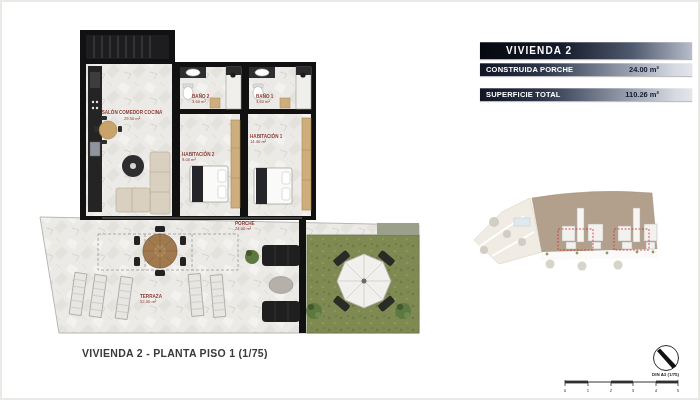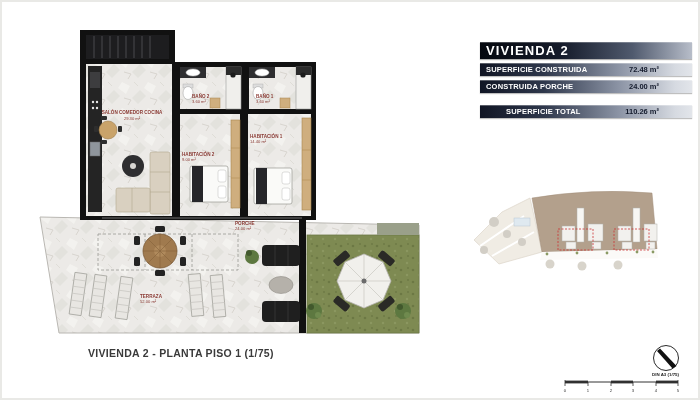--- a/index.html
+++ b/index.html
@@ -10,33 +10,33 @@
   }
   .plan-svg{position:absolute;left:0;top:0;}
   
   .sum-table{position:absolute;left:478px;top:40px;width:212px;}
   .sum-header{
     position:relative;height:17px;display:flex;align-items:center;
     background:linear-gradient(90deg,#05080f 0%,#151b2a 38%,#505a6e 72%,#b7bdc9 100%);
     box-shadow:0 1px 1px rgba(0,0,0,.3), inset 0 1px 0 rgba(255,255,255,.25);
   }
   .sum-header span{
-    color:#fff;font-size:13px;font-weight:bold;letter-spacing:1.1px;padding-left:6px;
+    color:#fff;font-size:10px;font-weight:bold;letter-spacing:1.1px;padding-left:6px;margin-left:20px;
   }
   .sum-row{
     position:relative;height:13px;display:flex;align-items:center;margin-top:4px;
     background:linear-gradient(90deg,#101524 0%,#2e374b 30%,#8d95a6 66%,#d6dae1 92%,#e2e5ea 100%);
     box-shadow:0 1px 1px rgba(0,0,0,.25), inset 0 1px 0 rgba(255,255,255,.3);
   }
-  .sum-row.total{margin-top:12px;padding-left:20px;}
+  .sum-row.total{margin-top:12px;}
   .sum-label{color:#ffffff;font-size:7.5px;font-weight:bold;letter-spacing:.2px;padding-left:6px;}
   .sum-value{position:absolute;right:33px;font-size:7.5px;font-weight:bold;color:#141b2d;}
   
   .caption{
-    position:absolute;left:86px;top:345px;font-size:10.5px;font-weight:bold;
+    position:absolute;left:80px;top:345px;font-size:10.5px;font-weight:bold;
     color:#3a3a3a;letter-spacing:.3px;
   }
   text{font-family:"Liberation Sans",sans-serif;}
   .room-name{fill:#8a3a34;font-weight:bold;font-size:4.6px;}
   .room-area{fill:#8a3a34;font-size:4.1px;}
   .tick-label{fill:#333;font-size:4.2px;}
   .din-label{fill:#1c1c1c;font-size:4.4px;font-weight:bold;}
 </style>
 </head>
 <body>
@@ -324,24 +324,20 @@
       <text class="tick-label" x="654" y="389.5" text-anchor="middle">4</text>
       <text class="tick-label" x="676" y="389.5" text-anchor="middle">5</text>
     </g>
   </svg>
 
   <div class="sum-table">
     <div class="sum-header">
       <span>VIVIENDA 2</span>
     </div>
     <div class="sum-row">
-      <span class="sum-label">SUPERFICIE CONSTRUIDA</span>
-      <span class="sum-value">72.48 m²</span>
-    </div>
-    <div class="sum-row">
       <span class="sum-label">CONSTRUIDA PORCHE</span>
       <span class="sum-value">24.00 m²</span>
     </div>
     <div class="sum-row total">
       <span class="sum-label">SUPERFICIE TOTAL</span>
       <span class="sum-value">110.26 m²</span>
     </div>
   </div>
 
   <div class="caption">VIVIENDA 2 - PLANTA PISO 1 (1/75)</div>

